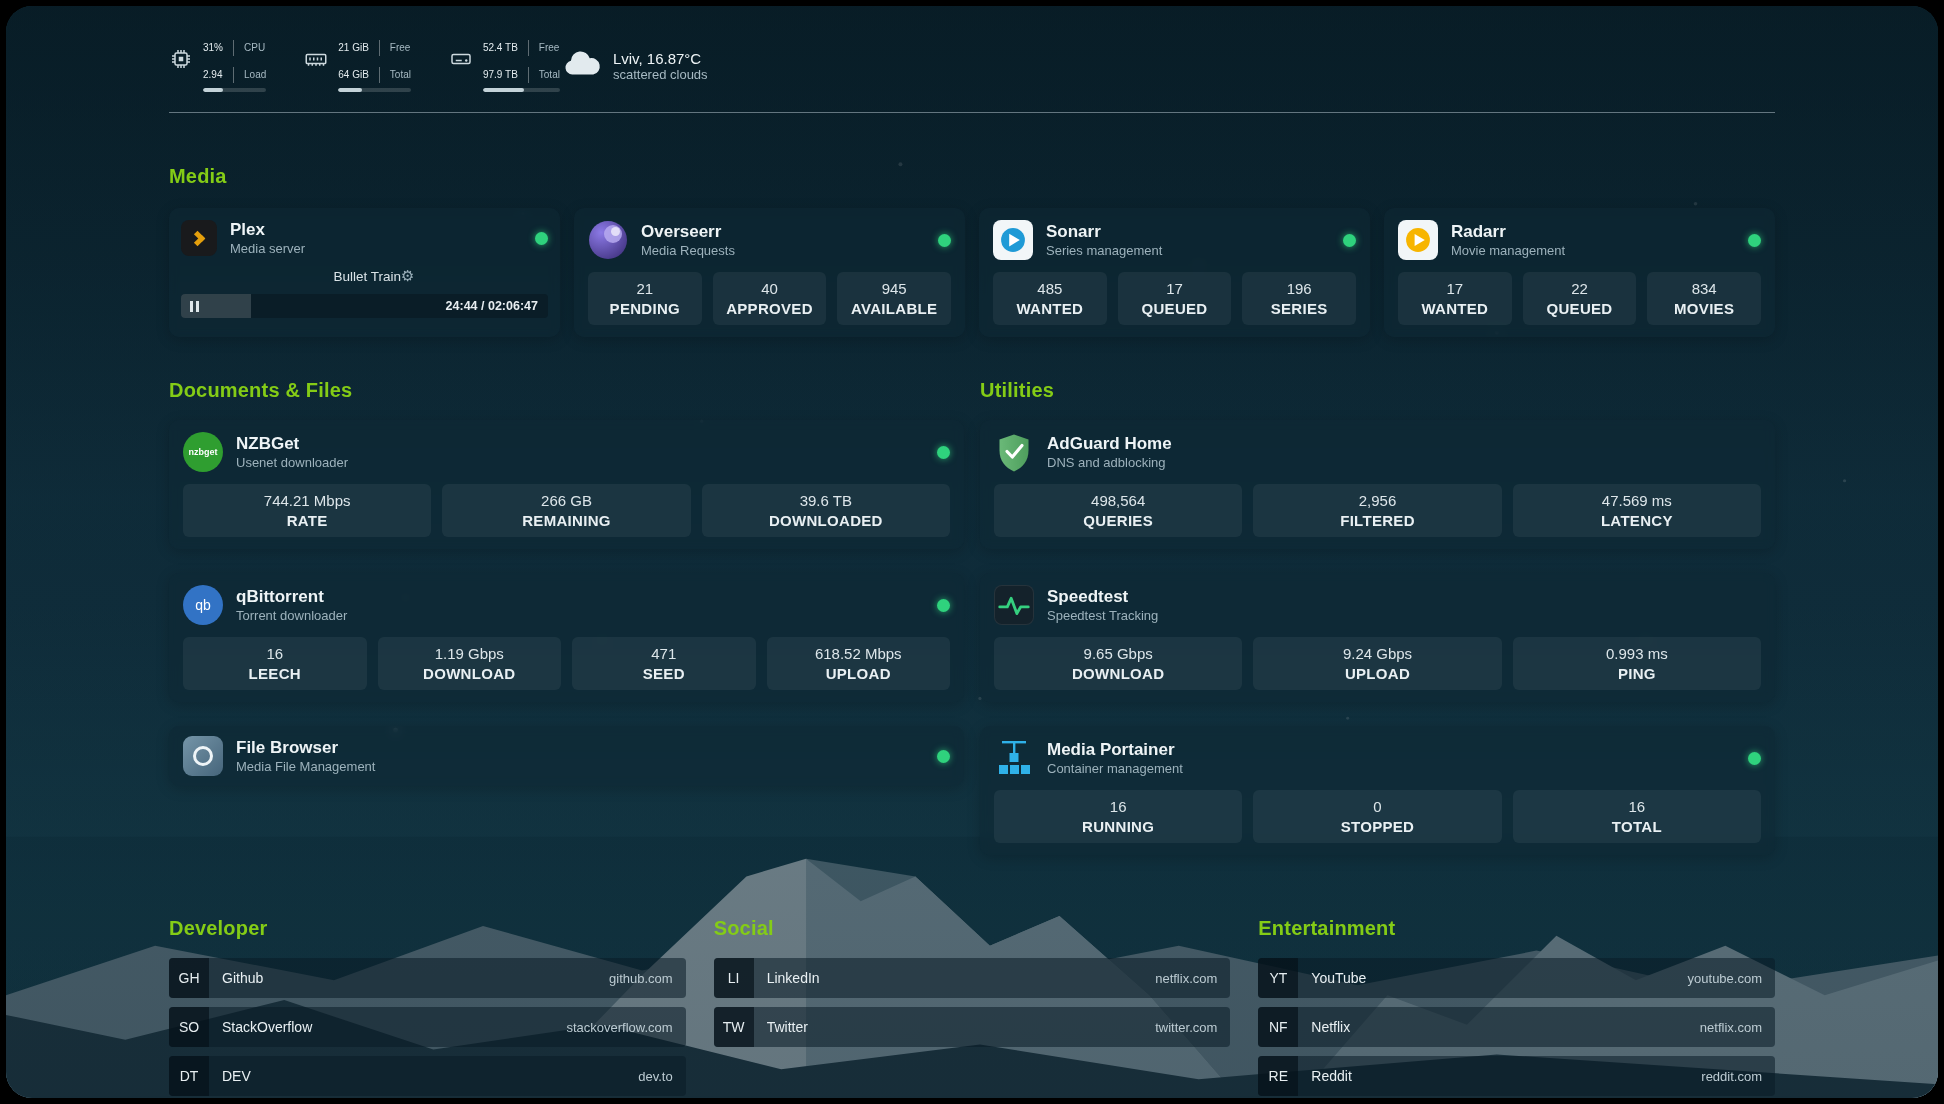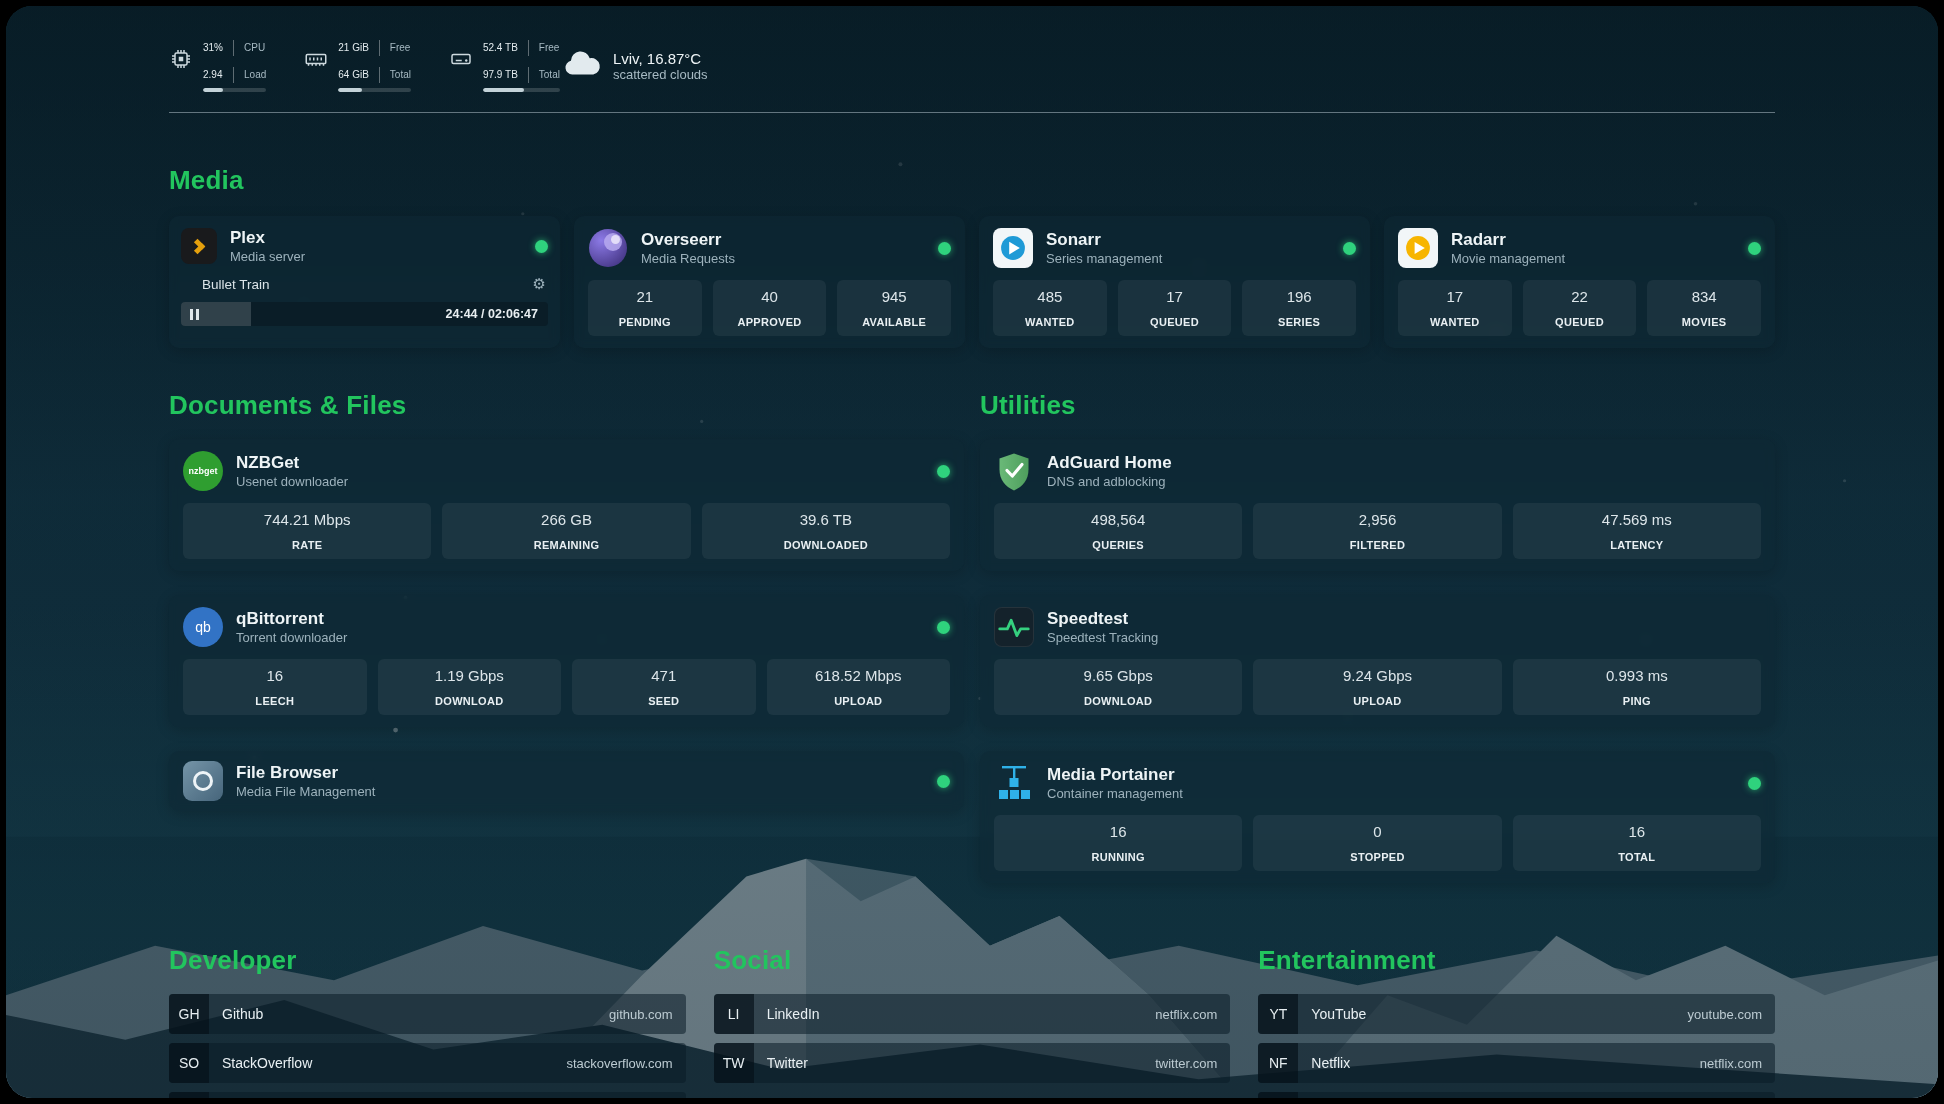--- a/index.html
+++ b/index.html
@@ -28,21 +28,21 @@
   .search-engine { width:40px; background:rgba(255,255,255,.08); border:none; border-left:1px solid rgba(170,190,200,.35);
     color:#e6edf0; font-weight:700; font-size:14px; cursor:pointer; font-family:inherit; }
 
   .weather { display:flex; align-items:center; gap:11px; white-space:nowrap; }
   .weather-loc { font-size:15px; color:#eef4f6; }
   .weather-cond { font-size:13px; color:#a7bac3; }
 
   .divider { border:none; border-top:1px solid rgba(210,225,232,.45); margin-top:20px; }
 
   
-  h2.section { font-size:26px; font-weight:700; color:#22c55e; letter-spacing:.2px; }
+  h2.section { font-size:20px; font-weight:700; color:#84cc16; letter-spacing:.2px; }
   .media-title { margin:52px 0 20px; }
   .media-grid { display:grid; grid-template-columns:repeat(4,1fr); gap:14px; }
   .main-grid { display:grid; grid-template-columns:1fr 1fr; column-gap:16px; align-items:start; }
   .main-grid h2 { margin:42px 0 18px; }
   .bottom-grid { display:grid; grid-template-columns:repeat(3,1fr); gap:28px; margin-top:62px; }
   .bottom-grid h2 { margin:0 0 18px; }
 
   
   .card { background:rgba(14,39,51,.58); border-radius:10px; padding:12px 14px; min-height:126px;
     box-shadow:0 3px 14px rgba(0,0,0,.18); backdrop-filter:blur(5px); }
@@ -51,27 +51,27 @@
   .card-head { display:flex; align-items:center; gap:13px; }
   .app-icon { width:40px; height:40px; flex:none; display:flex; align-items:center; justify-content:center; }
   .app-icon svg { width:100%; height:100%; display:block; }
   .app-name { font-size:17px; font-weight:700; color:#eef4f6; line-height:21px; }
   .app-desc { font-size:13px; color:#9db2bc; line-height:17px; }
   .status-dot { width:13px; height:13px; border-radius:50%; background:#2fd27d; margin-left:auto; flex:none;
     box-shadow:0 0 7px rgba(47,210,125,.75); }
   .stats { display:grid; grid-auto-flow:column; grid-auto-columns:1fr; gap:11px; margin-top:12px; }
   .stat { background:rgba(255,255,255,.06); border-radius:6px; text-align:center; padding:7px 4px 8px; }
   .stat-value { font-size:15px; color:#dde6ea; line-height:20px; }
-  .stat-label { font-size:11px; font-weight:700; color:#e9f0f3; letter-spacing:.3px; margin-top:9px; }
+  .stat-label { font-size:15px; font-weight:700; color:#e9f0f3; letter-spacing:.3px; margin-top:1px; }
 
   
   .plex-card { padding:11px 12px; }
   .plex-card .app-icon { width:36px; height:36px; background:#191a1c; border-radius:8px; }
   .chev { width:11px; height:11px; border-top:5px solid #e5a00d; border-right:5px solid #e5a00d; transform:rotate(45deg); margin-left:-4px; }
-  .now-playing { display:flex; align-items:center; justify-content:space-between; margin-top:10px; padding:0 2px;
+  .now-playing { display:flex; align-items:center; justify-content:center; margin-top:10px; padding:0 2px;
     font-size:13.5px; color:#dbe4e8;margin-left:19px; }
   .gear { color:#9db2bc; font-size:15px; cursor:pointer; }
   .plex-progress { margin-top:9px; height:24px; background:rgba(9,23,31,.6); border-radius:4px; position:relative;
     display:flex; align-items:center; overflow:hidden; }
   .plex-fill { position:absolute; left:0; top:0; bottom:0; background:rgba(255,255,255,.16); }
   .pause { display:flex; gap:3px; margin-left:9px; position:relative; cursor:pointer; }
   .pause i { width:3px; height:11px; background:#dfe8ec; display:block; }
   .plex-time { margin-left:auto; padding-right:10px; font-size:12.5px; font-weight:700; color:#e8eef1; position:relative; }
 
   

